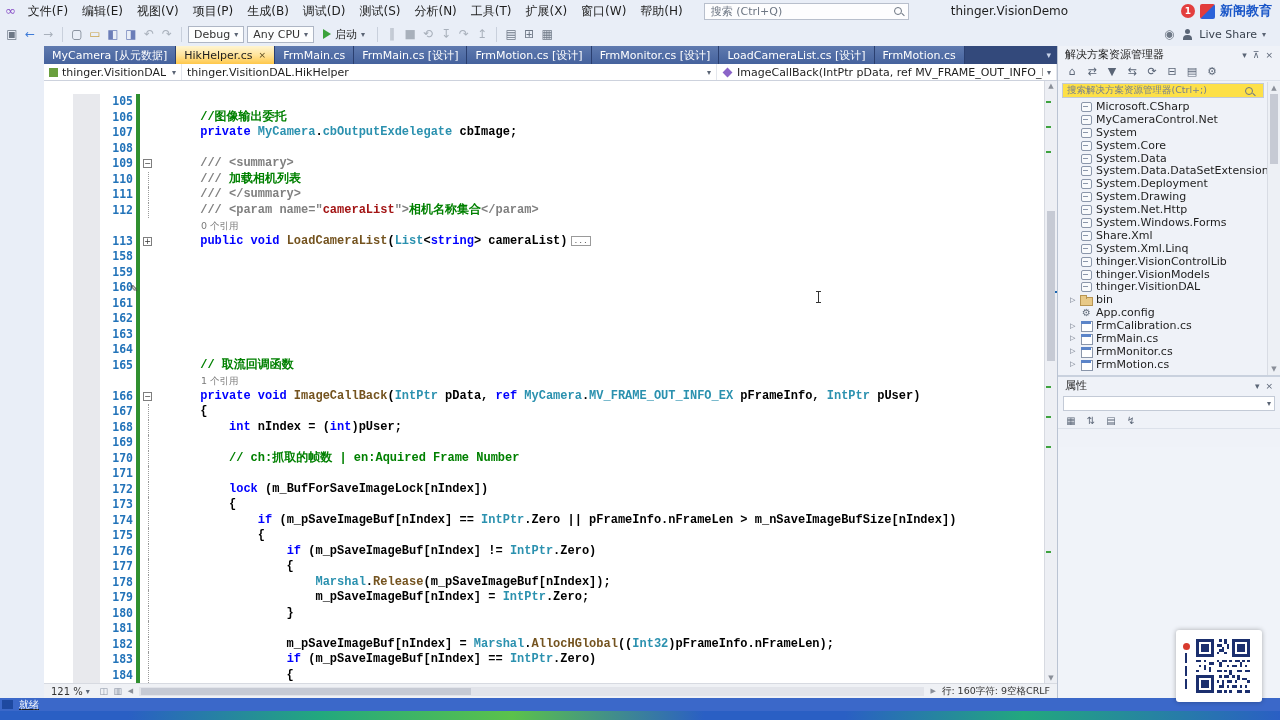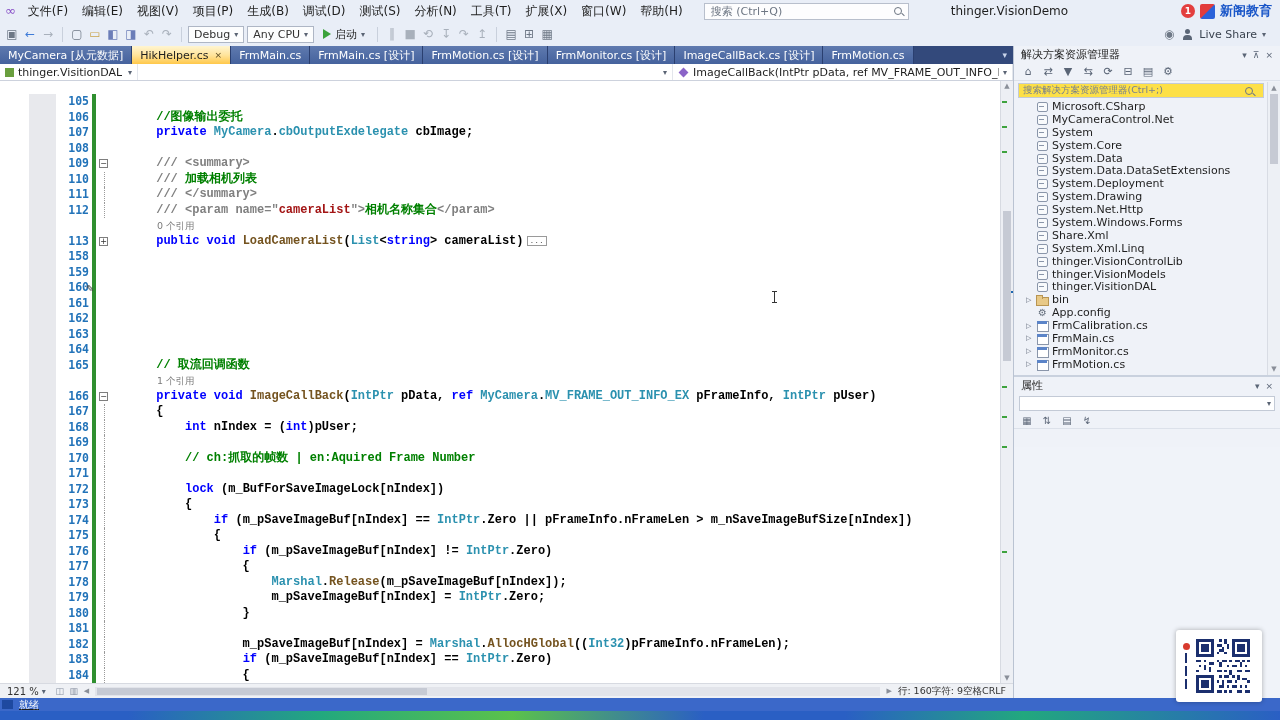--- a/index.html
+++ b/index.html
@@ -30,21 +30,21 @@
 .dd{height:17px;min-width:56px;border:1px solid #AEB6C5;background:#FCFDFE;font-size:11px;padding:0 5px;display:flex;align-items:center;gap:4px;color:#333;white-space:nowrap;}
 .dda{color:#5A6474;font-size:8px;}
 .startbtn{display:flex;align-items:center;gap:4px;padding:0 6px;font-size:11px;white-space:nowrap;}
 .play{width:0;height:0;border-left:8px solid #3BA23B;border-top:5px solid transparent;border-bottom:5px solid transparent;}
 .tb-right{margin-left:auto;display:flex;align-items:center;gap:5px;padding-right:10px;font-size:11px;color:#3A4350;}
 .ls-icon{width:12px;height:11px;position:relative;}
 .ls-icon::before{content:"";position:absolute;left:3px;top:0;width:5px;height:5px;border-radius:50%;background:#5A6576;}
 .ls-icon::after{content:"";position:absolute;left:1px;top:6px;width:9px;height:5px;border-radius:4px 4px 0 0;background:#5A6576;}
 
 
-.workspace{position:absolute;top:46px;left:0;width:1280px;height:652px;display:flex;}
+.workspace{position:absolute;top:46px;left:0;width:1280px;height:652px;display:flex;padding-left:44px;}
 .editor-col{width:1013px;flex:none;display:flex;flex-direction:column;background:#FFF;}
 
 
 .tabbar{height:18px;background:#33497B;display:flex;align-items:stretch;}
 .tabs{display:flex;}
 .tab{display:flex;align-items:center;padding:0 8px;font-size:11px;color:#FFF;background:linear-gradient(#5F7AAF,#45629D);border-right:1px solid #2A3F70;white-space:nowrap;}
 .tab.active{background:linear-gradient(#FFF5D1,#FFE49C 50%,#FFC84A);color:#1E1E1E;}
 .tab-close{margin-left:6px;font-size:9px;color:#5A4A20;}
 .tab-overflow{margin-left:auto;color:#C9D4EA;font-size:9px;padding:4px 6px 0 0;}
 
@@ -256,36 +256,37 @@
             <div class="tab">
               <span class="tab-label">FrmMain.cs [设计]</span>
             </div>
             <div class="tab">
               <span class="tab-label">FrmMotion.cs [设计]</span>
             </div>
             <div class="tab">
               <span class="tab-label">FrmMonitor.cs [设计]</span>
             </div>
             <div class="tab">
-              <span class="tab-label">ImageCallBack.cs [设计]</span>
+              <span class="tab-label">LoadCameraList.cs [设计]</span>
             </div>
             <div class="tab">
               <span class="tab-label">FrmMotion.cs</span>
             </div>
           </div>
         <span class="tab-overflow">▾</span>
       </div>
 
       <div class="navbar">
         <div class="nseg nseg-proj">
           <span class="nico-proj"></span>
           <span class="ntext">thinger.VisitionDAL</span>
           <span class="dda">▾</span>
         </div>
         <div class="nseg nseg-type">
+          <span class="ntext ellip">thinger.VisitionDAL.HikHelper</span>
           <span class="dda">▾</span>
         </div>
         <div class="nseg nseg-member">
           <span class="nico-method"></span>
           <span class="ntext ellip">ImageCallBack(IntPtr pData, ref MV_FRAME_OUT_INFO_EX pFrameInfo, IntPtr ...</span>
           <span class="dda">▾</span>
         </div>
       </div>
 
       <div class="editor">

